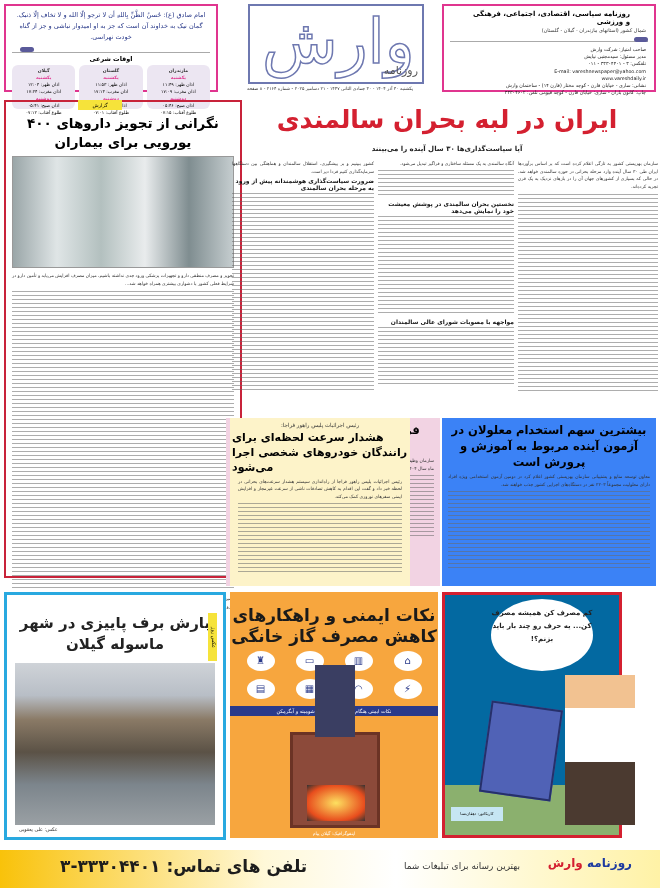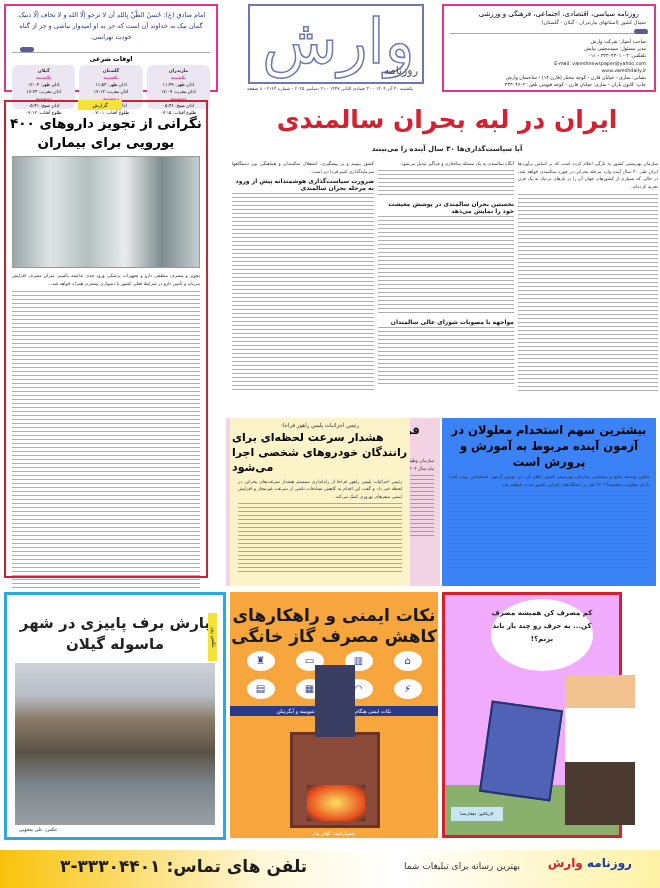--- a/index.html
+++ b/index.html
@@ -14,26 +14,26 @@
 .azan-cols{display:flex;gap:4px;padding:0 6px;justify-content:space-between}
 .azan-col{flex:1;background:#ece6f2;border-radius:6px;padding:2px;font-size:4.5px;text-align:center;line-height:7px;height:44px}
 .azan-col .city{font-weight:bold;color:#333}
 .azan-col .day{color:#e0358f;font-weight:bold}
 .logo-area{left:222px;top:2px;width:216px;height:92px}
 .logo-frame{position:absolute;left:26px;top:2px;width:176px;height:80px;border:2px solid #6e78b0}
 .logo-glyph{position:absolute;left:40px;top:0px;font-family:"DejaVu Serif",serif;font-size:62px;color:#fff;-webkit-text-stroke:1.5px #6e78b0;line-height:80px;direction:rtl}
 .logo-sub{position:absolute;right:20px;top:62px;font-size:11px;color:#555}
 .dateline{position:absolute;left:0;right:0;top:84px;font-size:4.5px;color:#333;text-align:center}
 .masthead{left:442px;top:4px;width:214px;height:88px}
-.masthead .t1{font-size:7px;font-weight:normal;padding:4px 15px 0}
+.masthead .t1{font-size:7px;font-weight:bold;padding:4px 24px 0}
 .masthead .t2{font-size:5px;padding:1px 8px;color:#333}
 .masthead .sep{height:6px;margin:2px 6px;border-bottom:1px solid #aaa;position:relative}
 .masthead .sep:after{content:"";position:absolute;right:0;left:auto;top:1px;width:14px;height:5px;border-radius:3px;background:#5a5a9a}
 .masthead ul{list-style:none;padding:2px 8px;font-size:4.8px;line-height:7.2px;color:#222}
-.report{left:4px;top:100px;width:204px;height:478px;border:2px solid #c8233a}
+.report{left:4px;top:100px;width:238px;height:478px;border:2px solid #c8233a}
 .report .tag{position:absolute;left:72px;top:-2px;width:44px;height:10px;background:#f6e33a;font-size:5px;text-align:center;line-height:10px}
 .report .h{font-size:13.5px;font-weight:bold;text-align:center;line-height:19px;margin-top:12px}
 .photo{background:linear-gradient(90deg,#9aa6a8,#dfe5e6 20%,#b3c0bf 40%,#e9eced 60%,#7f8d90 80%,#c5cdcf);}
 .report .photo{margin:4px 6px;height:112px;border:1px solid #999}
 .txt{font-size:4.5px;line-height:7.6px;color:#333;text-align:justify;padding:0 6px}
 .lines{background:repeating-linear-gradient(180deg,#6a6a6a 0,#6a6a6a 1px,transparent 1px,transparent 4px);opacity:.55}
 .main-h{left:232px;top:105px;width:430px;text-align:center;font-size:25px;font-weight:bold;color:#d42030;letter-spacing:-1px}
 .main-sub{left:232px;top:145px;width:430px;text-align:center;font-size:7px;font-weight:bold;color:#222}
 .maincol{top:160px;height:255px}
 .sub{font-size:6px;font-weight:bold;color:#111;padding:2px 0}
@@ -48,21 +48,21 @@
 .snow .photo{margin:8px 8px 0;height:162px;background:linear-gradient(180deg,#cfd3d8 0%,#b8bec6 20%,#8a7a66 35%,#5b5246 55%,#7c858c 75%,#9aa0a4 100%)}
 .snow .cap{font-size:4.8px;color:#333;padding:2px 12px;text-align:left}
 .info{left:230px;top:592px;width:208px;height:246px;background:#f7a63e}
 .info h3{font-size:17px;font-weight:bold;text-align:center;line-height:21px;color:#1a1a1a;margin-top:13px}
 .info .icons{display:flex;justify-content:space-around;padding:4px 6px}
 .info .ic{width:28px;height:20px;border-radius:50%;background:#fff;color:#2a3a8a;font-size:10px;text-align:center;line-height:20px}
 .info .band{background:#2a3a8a;color:#fff;font-size:5px;text-align:center;margin:3px 0;padding:2px}
 .fire{position:absolute;left:60px;top:140px;width:90px;height:96px;background:#8c4a3a;border:3px solid #6b3325}
 .fire:before{content:"";position:absolute;left:22px;top:-70px;width:40px;height:72px;background:#3a3e62}
 .fire .flame{position:absolute;left:14px;bottom:4px;width:58px;height:36px;background:radial-gradient(#fde060,#e84d1d 70%,#333)}
-.cartoon{left:442px;top:592px;width:180px;height:246px;border:3px solid #d42030;background:#f0abfc}
+.cartoon{left:442px;top:592px;width:180px;height:246px;border:3px solid #d42030;background:#0369a1}
 .bubble{position:absolute;left:46px;top:4px;width:102px;height:72px;background:#fff;border-radius:50%;font-size:7px;font-weight:bold;text-align:center;line-height:13px;padding-top:8px;color:#222}
 .heater{position:absolute;left:40px;top:110px;width:72px;height:92px;background:#5062b6;border:2px solid #26306a;transform:rotate(8deg)}
 .man{position:absolute;left:120px;top:80px;width:70px;height:150px;background:linear-gradient(180deg,#f2c291 0 22%,#fff 22% 58%,#4b3a30 58%)}
 .floor{position:absolute;left:0;right:0;bottom:0;height:50px;background:#8bb06e}
 .clabel{position:absolute;left:6px;bottom:14px;width:52px;height:14px;background:#c6e6f3;font-size:4px;text-align:center;line-height:14px}
 .footer{left:0;top:850px;width:660px;height:38px;background:linear-gradient(90deg,#f9c20a 0%,#fff8d8 40%,#fff 60%,#fff2a6 100%)}
 .footer .brand{position:absolute;right:28px;top:6px;font-size:12px;font-weight:bold;color:#1d3aa0}
 .footer .brand b{color:#d42030}
 .footer .slog{position:absolute;right:140px;top:11px;font-size:9px;color:#333}
 .footer .tel{position:absolute;left:60px;top:6px;font-size:17px;font-weight:bold;color:#1d1d1d}

